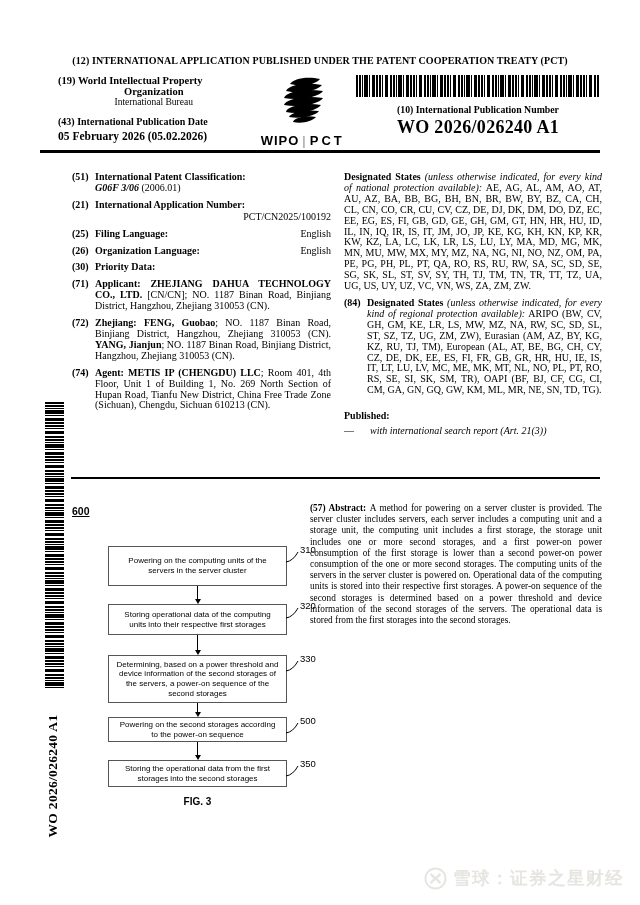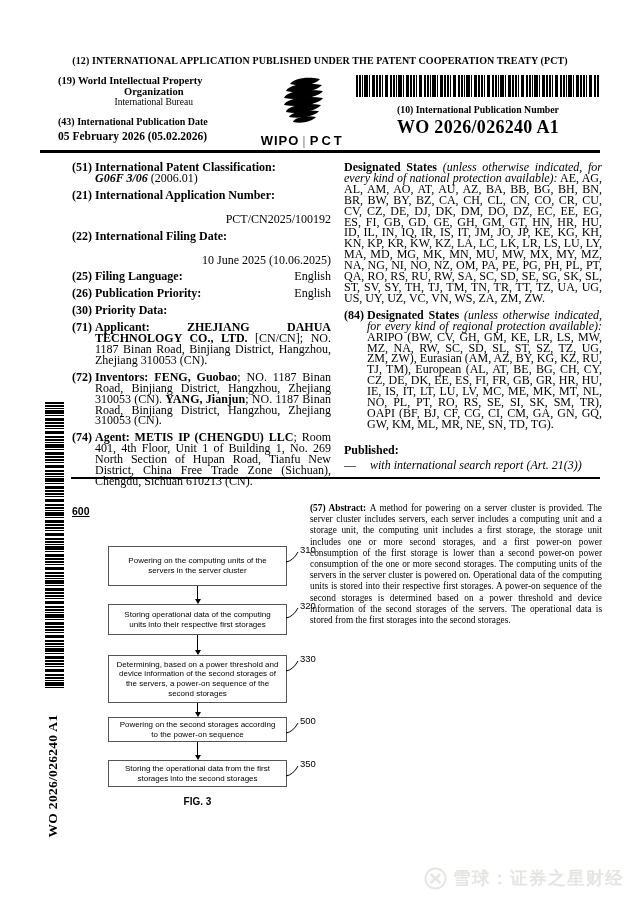--- a/index.html
+++ b/index.html
@@ -27,28 +27,28 @@
   .h-right { flex:1; text-align:center; }
   .barcode-top { width:244px; height:22px; margin:0 0 0 auto; display:flex; overflow:hidden; }
   .barcode-top i { flex:none; height:100%; background:#000; font-style:normal; }
   .pubnum-label { font-weight:bold; font-size:9.8px; margin-top:7px; }
   .pubnum { font-weight:bold; font-size:18px; margin-top:2px; letter-spacing:.3px; }
 
   .rule-thick { position:absolute; left:40px; top:150px; width:560px; height:2.5px; background:#000; }
   .rule-thin  { position:absolute; left:71px; top:477px; width:529px; height:1.5px; background:#000; }
 
   
-  .col { position:absolute; top:162px; font-size:12px; line-height:10.9px; }
+  .col { position:absolute; top:172px; font-size:10px; line-height:10.9px; }
   .col-left  { left:72px;  width:259px; }
   .col-right { left:344px; width:258px; }
   .field { display:flex; margin-bottom:6px; }
   .fnum { width:23px; flex:none; font-weight:bold; }
   .fbody { flex:1; }
   .flabel { font-weight:bold; }
-  .fvalue-right { text-align:right; margin-top:13px; }
+  .fvalue-right { text-align:right; margin-top:1px; }
   .inline-split { display:flex; justify-content:space-between; }
   .prio-row { display:flex; justify-content:space-between; padding-right:6px; margin-top:1px; }
   .just { text-align:justify; }
   .ital { font-style:italic; }
   .pub-block { margin-top:15px; }
   .pub-item { display:flex; margin-top:4px; }
   .pub-dash { width:26px; flex:none; }
 
   
   .title-line { position:absolute; left:72px; top:487px; width:530px; font-size:10px; white-space:nowrap; }
@@ -211,56 +211,49 @@
       </div>
     </div>
     <div class="field">
       <span class="fnum">(21)</span>
       <div class="fbody">
         <div class="flabel">International Application Number:</div>
         <div class="fvalue-right">PCT/CN2025/100192</div>
       </div>
     </div>
     <div class="field">
-      <span class="fnum">(22)</span>
-      <div class="fbody">
-        <div class="flabel">International Filing Date:</div>
-        <div class="fvalue-right">10 June 2025 (10.06.2025)</div>
-      </div>
-    </div>
-    <div class="field">
       <span class="fnum">(25)</span>
       <div class="fbody inline-split">
         <span class="flabel">Filing Language:</span>
         <span>English</span>
       </div>
     </div>
     <div class="field">
       <span class="fnum">(26)</span>
       <div class="fbody inline-split">
-        <span class="flabel">Publication Priority:</span>
+        <span class="flabel">Organization Language:</span>
         <span>English</span>
       </div>
     </div>
     <div class="field">
       <span class="fnum">(30)</span>
       <div class="fbody">
         <div class="flabel">Priority Data:</div>
       </div>
     </div>
     <div class="field">
       <span class="fnum">(71)</span>
       <div class="fbody just">
         <b>Applicant: </b><b>ZHEJIANG DAHUA TECHNOLOGY CO., LTD.</b><span> [CN/CN]; NO. 1187 Binan Road, Binjiang District, Hangzhou, Zhejiang 310053 (CN).</span>
       </div>
     </div>
     <div class="field">
       <span class="fnum">(72)</span>
       <div class="fbody just">
-        <b>Inventors: </b><b>FENG, Guobao</b><span>; NO. 1187 Binan Road, Binjiang District, Hangzhou, Zhejiang 310053 (CN). </span><b>YANG, Jianjun</b><span>; NO. 1187 Binan Road, Binjiang District, Hangzhou, Zhejiang 310053 (CN).</span>
+        <b>Zhejiang: </b><b>FENG, Guobao</b><span>; NO. 1187 Binan Road, Binjiang District, Hangzhou, Zhejiang 310053 (CN). </span><b>YANG, Jianjun</b><span>; NO. 1187 Binan Road, Binjiang District, Hangzhou, Zhejiang 310053 (CN).</span>
       </div>
     </div>
     <div class="field">
       <span class="fnum">(74)</span>
       <div class="fbody just">
         <b>Agent: </b><b>METIS IP (CHENGDU) LLC</b><span>; Room 401, 4th Floor, Unit 1 of Building 1, No. 269 North Section of Hupan Road, Tianfu New District, China Free Trade Zone (Sichuan), Chengdu, Sichuan 610213 (CN).</span>
       </div>
     </div>
   </div>
 

